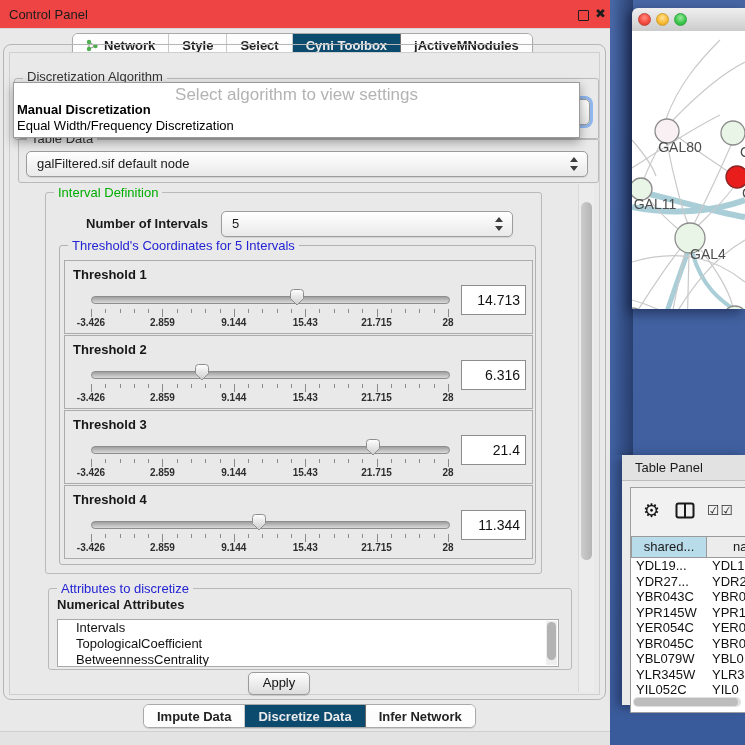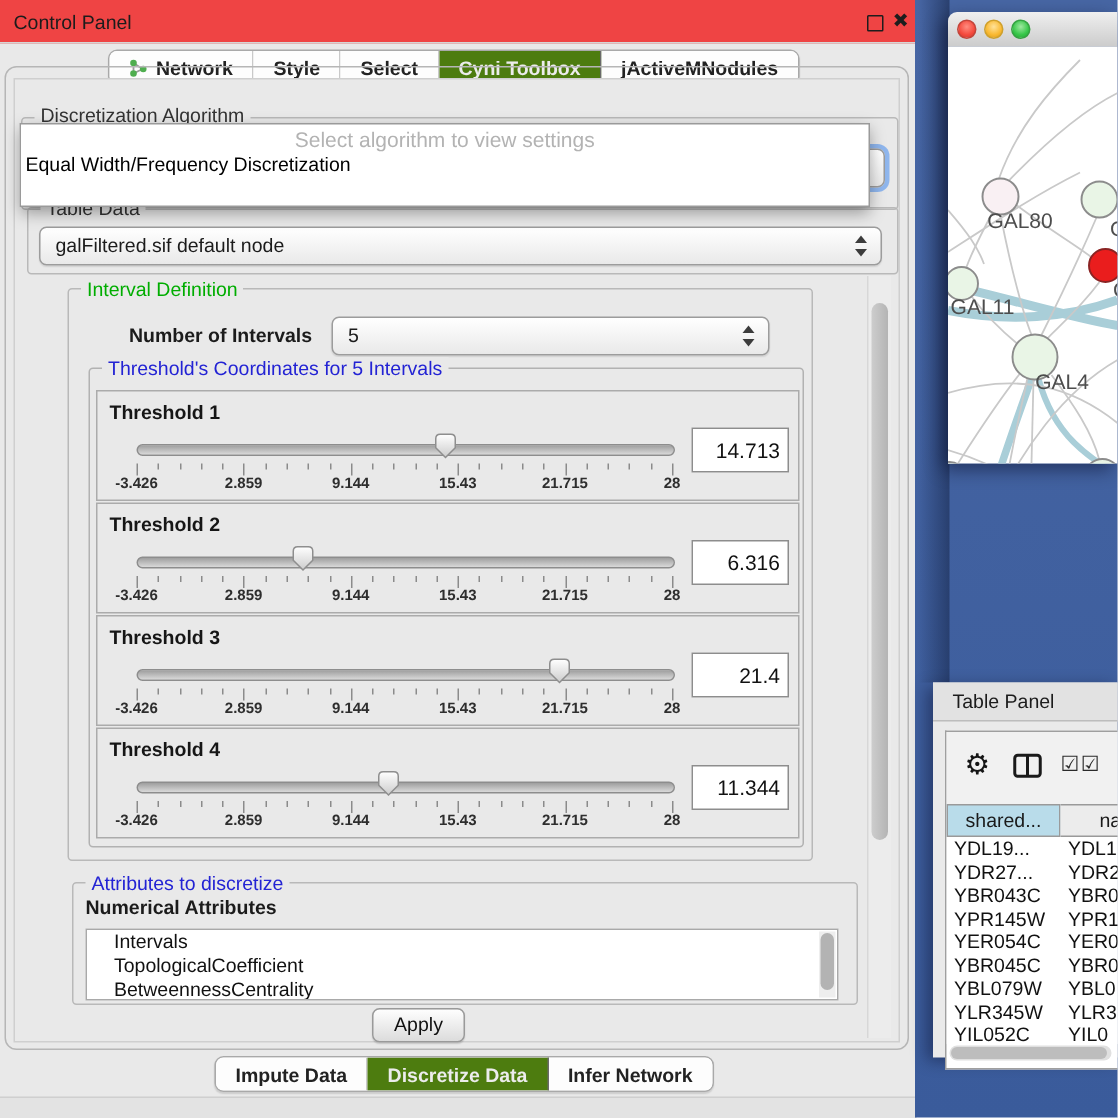--- a/index.html
+++ b/index.html
@@ -7,42 +7,42 @@
   
   #control-panel{position:absolute;left:0;top:0;width:610px;height:745px;background:#e9e9e9;border-right:1px solid #98989b;}
   #cp-titlebar{position:absolute;left:0;top:0;width:100%;height:28px;background:#ef4444;border-bottom:1px solid #d6d6d6;}
   #cp-title{position:absolute;left:9px;top:7px;font-size:13px;color:#1c1c1c;}
   #float-icon{position:absolute;left:578px;top:10px;width:9px;height:9px;border:1.5px solid #1d1d1d;border-radius:1px;}
   #close-icon{position:absolute;left:595px;top:6px;font-size:13px;font-weight:bold;color:#1d1d1d;}
   
   .seg{position:absolute;display:flex;height:22px;border:1px solid #a9a9a9;border-radius:6px;background:#fbfbfb;overflow:hidden;box-shadow:0 1px 1px rgba(0,0,0,.12);}
   .seg .tab{display:flex;align-items:center;gap:5px;padding:0 13px;font-size:13px;font-weight:bold;color:#222;border-right:1px solid #c9c9c9;background:#fdfdfd;cursor:default;white-space:nowrap;}
   .seg .tab:last-child{border-right:none;}
-  .seg .tab.sel{background:#4d7c0f;color:#ececec;border-right-color:#6a6a6a;}
+  .seg .tab.sel{background:#0c4a6e;color:#ececec;border-right-color:#6a6a6a;}
   #top-tabs{left:72px;top:33px;}
   #bottom-tabs{left:143px;top:704px;}
   
   #outer-frame{position:absolute;left:3px;top:44px;width:601px;height:654px;border:1px solid #b6b6b6;border-radius:8px;}
   #inner-frame{position:absolute;left:9px;top:52px;width:589px;height:641px;border:1px solid #cfcfcf;background:#e9e9e9;}
   .grp{position:absolute;border:1px solid #b9b9b9;border-radius:3px;}
   .grp-label{position:absolute;top:-8px;left:8px;background:#e9e9e9;padding:0 4px;font-size:13px;white-space:nowrap;}
   .lbl-green{color:#00ad00;}
   .lbl-blue{color:#2323d4;}
   .lbl-dark{color:#333;}
   
   .combo{position:absolute;height:24px;border:1px solid #9c9c9c;border-radius:5px;background:linear-gradient(#ffffff,#e9e9e9);box-shadow:0 1px 1px rgba(0,0,0,.1);}
   .combo .val{position:absolute;left:10px;top:4px;font-size:13px;color:#1b1b1b;white-space:nowrap;}
   .stepper{position:absolute;right:9px;top:5px;width:8px;height:14px;}
   .stepper i{position:absolute;left:0;width:0;height:0;border-left:4px solid transparent;border-right:4px solid transparent;}
   .stepper .up{top:0;border-bottom:5px solid #3c3c3c;}
   .stepper .dn{bottom:0;border-top:5px solid #3c3c3c;}
   #algo-combo{left:25px;top:99px;width:563px;box-shadow:0 0 0 3px rgba(95,155,240,.65);z-index:5;}
   
   #algo-popup{position:absolute;left:13px;top:82px;width:565px;height:54px;background:#fff;border:1px solid #9a9a9a;box-shadow:0 4px 10px rgba(0,0,0,.35);z-index:50;}
-  #algo-popup .ph{height:17px;text-align:center;font-size:14px;color:#b3b3b3;padding-top:2px;}
+  #algo-popup .ph{height:17px;text-align:center;font-size:17px;color:#b3b3b3;padding-top:2px;}
   #algo-popup .opt{height:16px;padding:0 3px;font-size:13px;color:#000;white-space:nowrap;}
   #algo-popup .opt.b{font-weight:bold;}
   
   #cp-scrollbar{position:absolute;left:578px;top:184px;width:15px;height:508px;background:#ececec;border-left:1px solid #d7d7d7;}
   #cp-scroll-thumb{position:absolute;left:2px;top:18px;width:11px;height:358px;border-radius:6px;background:linear-gradient(to right,#cdcdcd,#b4b4b4);}
   
   #interval-grp{left:45px;top:192px;width:495px;height:380px;}
   #noi-label{position:absolute;left:40px;top:23px;font-size:13px;font-weight:bold;color:#1b1b1b;}
   #noi-combo{left:175px;top:18px;width:290px;}
   #thr-grp{position:absolute;left:13px;top:52px;width:475px;height:318px;border:1px solid #b2b2b2;border-radius:3px;}
@@ -148,20 +148,21 @@
   </div>
   <div class="combo" id="algo-combo">
     <div class="stepper">
         <i class="up"></i>
         <i class="dn"></i>
       </div>
   </div>
 
   <div id="algo-popup">
     <div class="ph">Select algorithm to view settings</div>
+    <div class="opt b">Manual Discretization</div>
     <div class="opt">Equal Width/Frequency Discretization</div>
   </div>
 
   <div class="grp" style="left:18px;top:138px;width:579px;height:43px;">
     <span class="grp-label lbl-dark">Table Data</span>
     <div class="combo" style="left:7px;top:12px;width:560px;">
       <span class="val">galFiltered.sif default node</span>
       <div class="stepper">
           <i class="up"></i>
           <i class="dn"></i>

